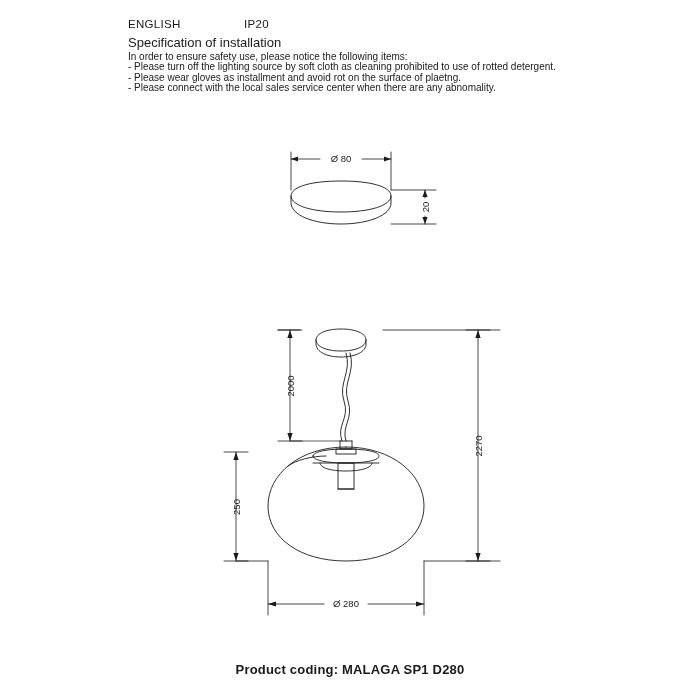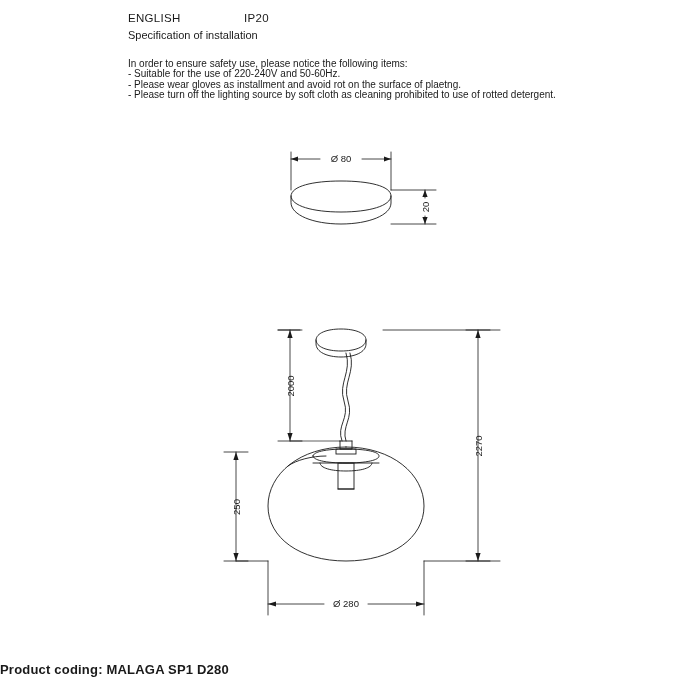--- a/index.html
+++ b/index.html
@@ -17,39 +17,39 @@
   }
   .sheet {
     position: absolute;
     inset: 0;
   }
 
   
   .header {
     position: absolute;
     left: 128px;
-    top: 12px;
+    top: 18px;
     width: 520px;
   }
   .header-title-row {
     display: flex;
     align-items: baseline;
     font-size: 11.5px;
     letter-spacing: 0.3px;
     margin-bottom: 5px;
   }
   .header-lang {
     width: 100px;
   }
   .header-ip {
     margin-left: 16px;
   }
   .spec-heading {
-    font-size: 11px;
-    margin-bottom: 18px;
+    font-size: 13px;
+    margin-bottom: 2px;
   }
   .spec-line {
     font-size: 10px;
     line-height: 10.4px;
     white-space: nowrap;
   }
 
   
   svg.drawing {
     position: absolute;
@@ -58,20 +58,21 @@
     width: 700px;
     height: 700px;
   }
 
   
   .footer {
     position: absolute;
     left: 0;
     right: 0;
     top: 662px;
+    text-align: center;
     font-size: 13px;
     font-weight: bold;
     letter-spacing: 0.2px;
   }
 
   .dim-label {
     font-size: 9.5px;
     font-family: "Liberation Sans", sans-serif;
     fill: #1a1a1a;
   }
@@ -81,23 +82,23 @@
 
 <div class="sheet">
 
   <div class="header">
     <div class="header-title-row">
       <span class="header-lang">ENGLISH</span>
       <span class="header-ip">IP20</span>
     </div>
     <div class="spec-heading">Specification of installation</div>
     <div class="spec-line">In order to ensure safety use, please notice the following items:</div>
-    <div class="spec-line">- Suitable for the use of 220-240V and 50-60Hz.</div>
+    <div class="spec-line">- Please turn off the lighting source by soft cloth as cleaning prohibited to use of rotted detergent.</div>
     <div class="spec-line">- Please wear gloves as installment and avoid rot on the surface of plaetng.</div>
-    <div class="spec-line">- Please turn off the lighting source by soft cloth as cleaning prohibited to use of rotted detergent.</div>
+    <div class="spec-line">- Please connect with the local sales service center when there are any abnomality.</div>
   </div>
 
   <svg class="drawing" viewBox="0 0 700 700">
     <g fill="none" stroke="#1a1a1a" stroke-width="0.9" stroke-linecap="round">
 
       <g stroke-width="0.8">
         <line x1="291" y1="152" x2="291" y2="190"></line>
         <line x1="391" y1="152" x2="391" y2="190"></line>
         <line x1="291" y1="159" x2="320" y2="159"></line>
         <line x1="362" y1="159" x2="391" y2="159"></line>

